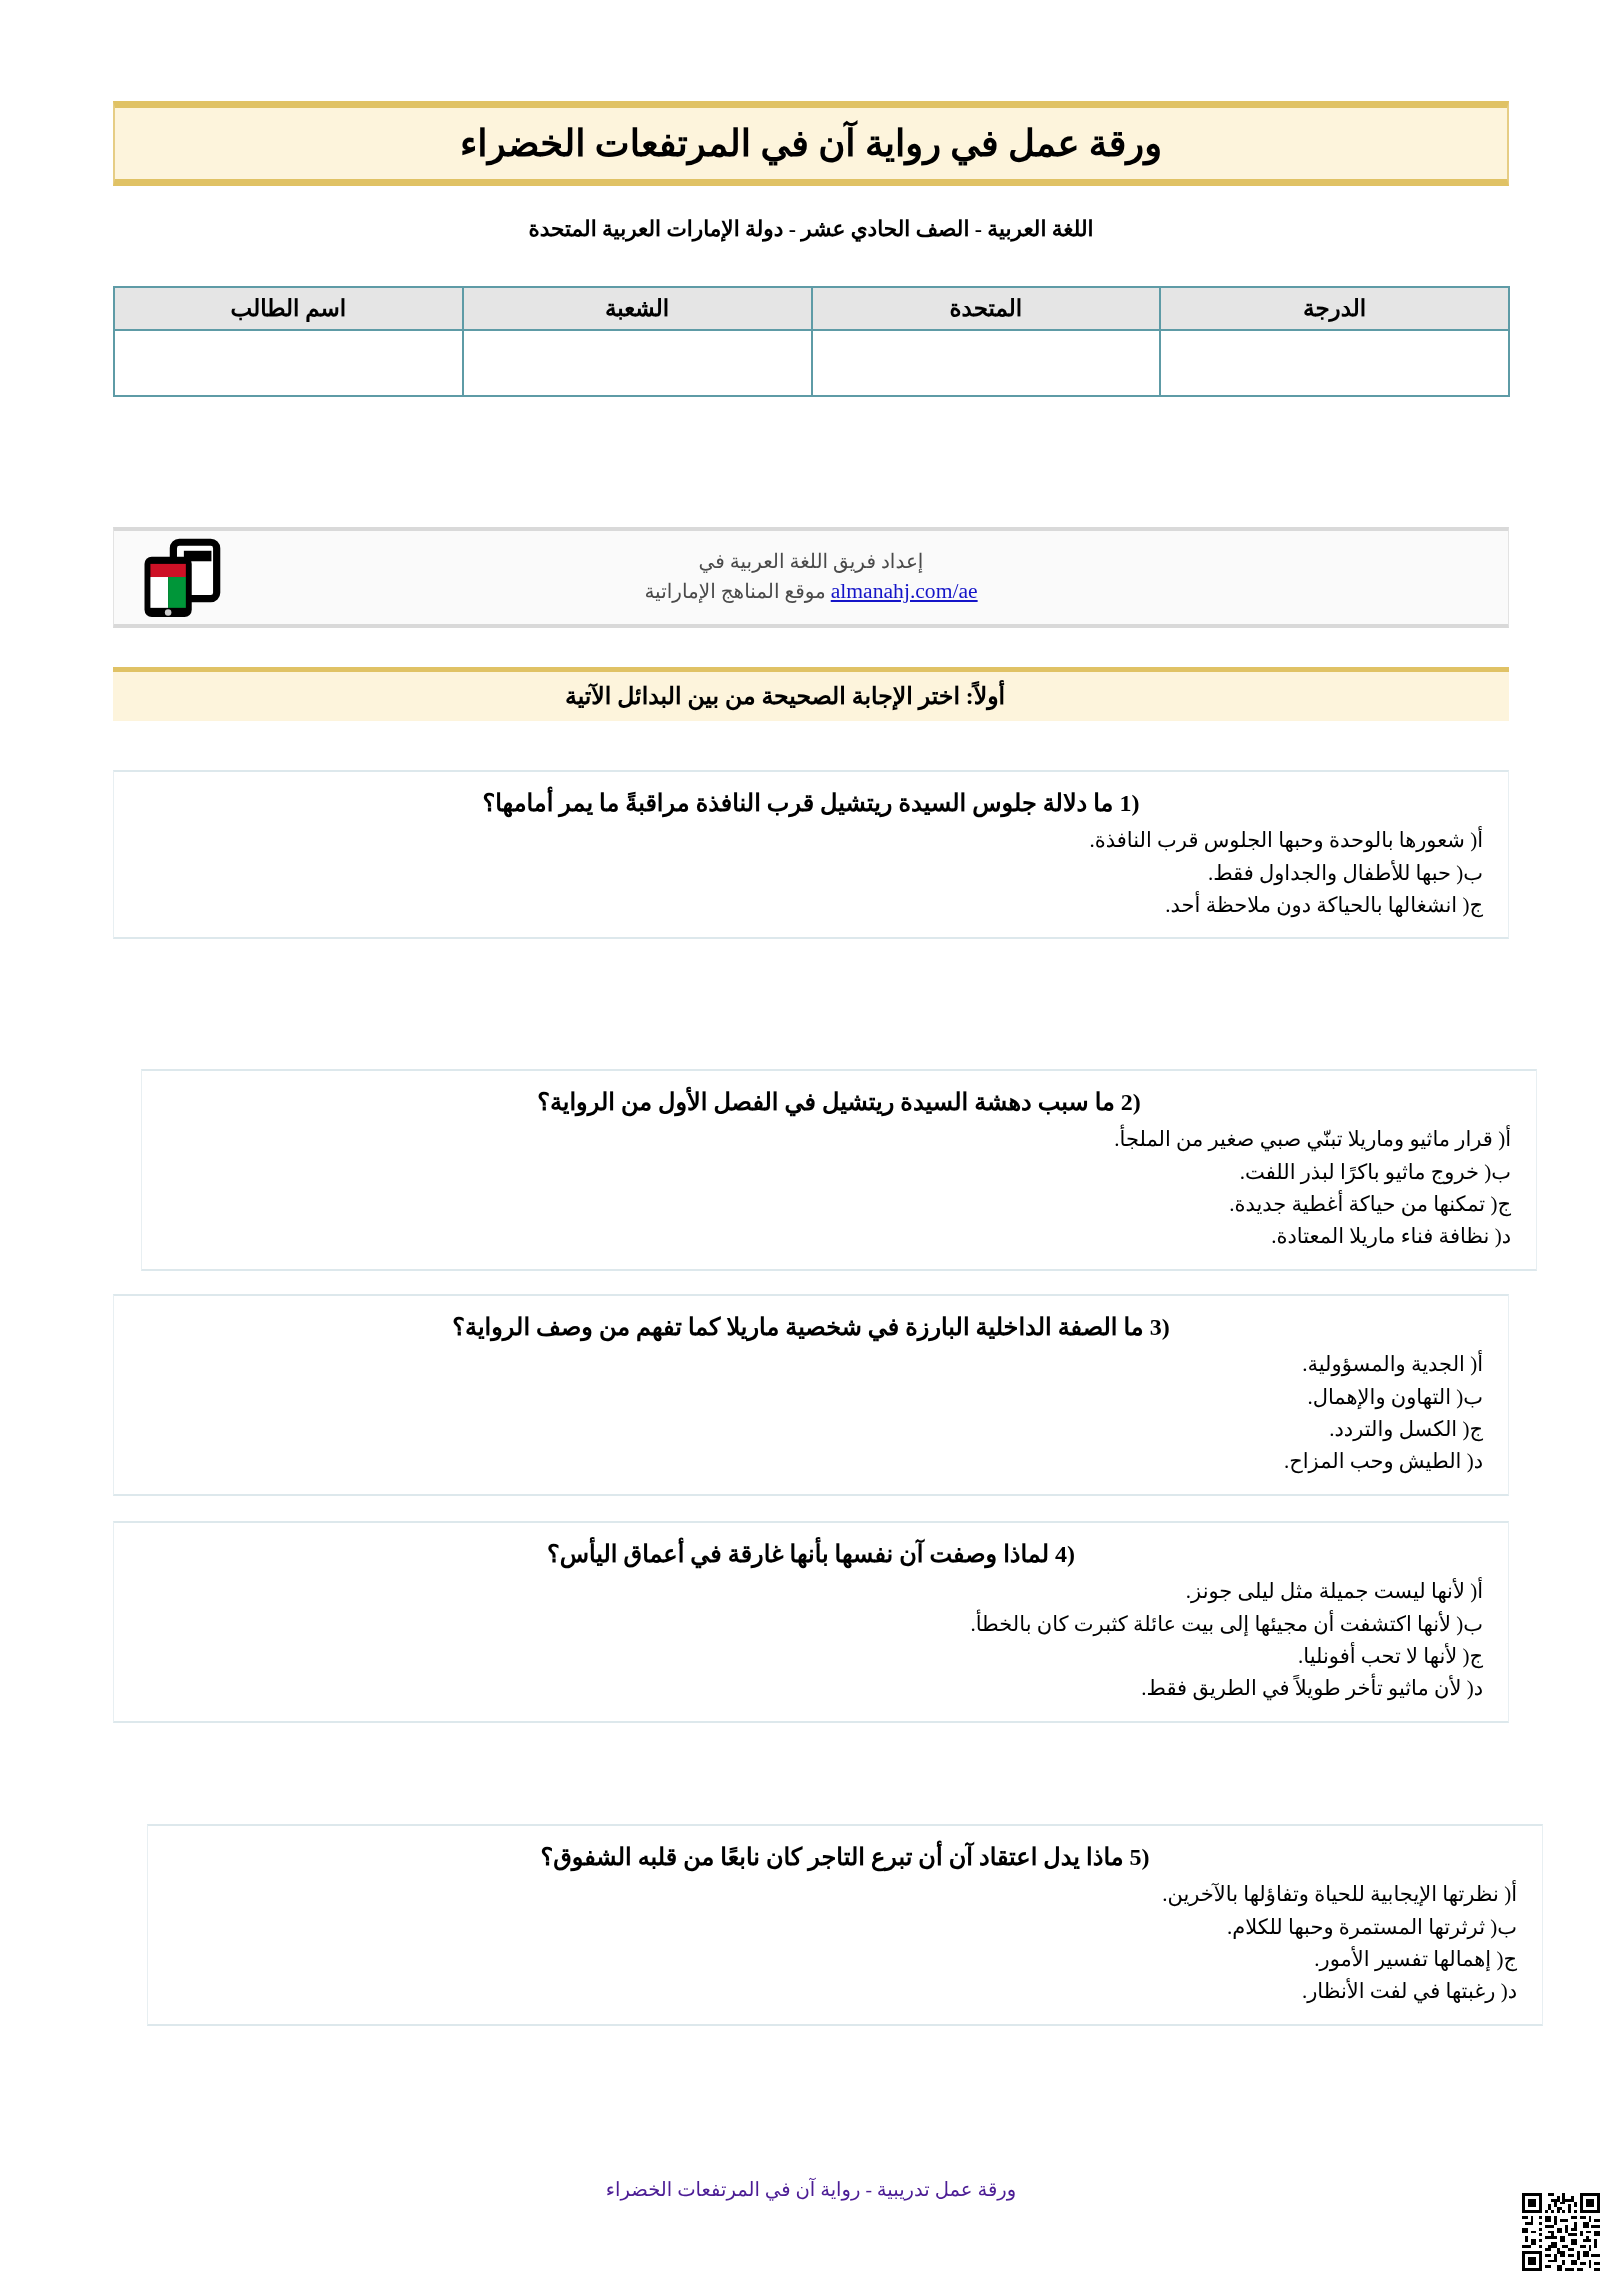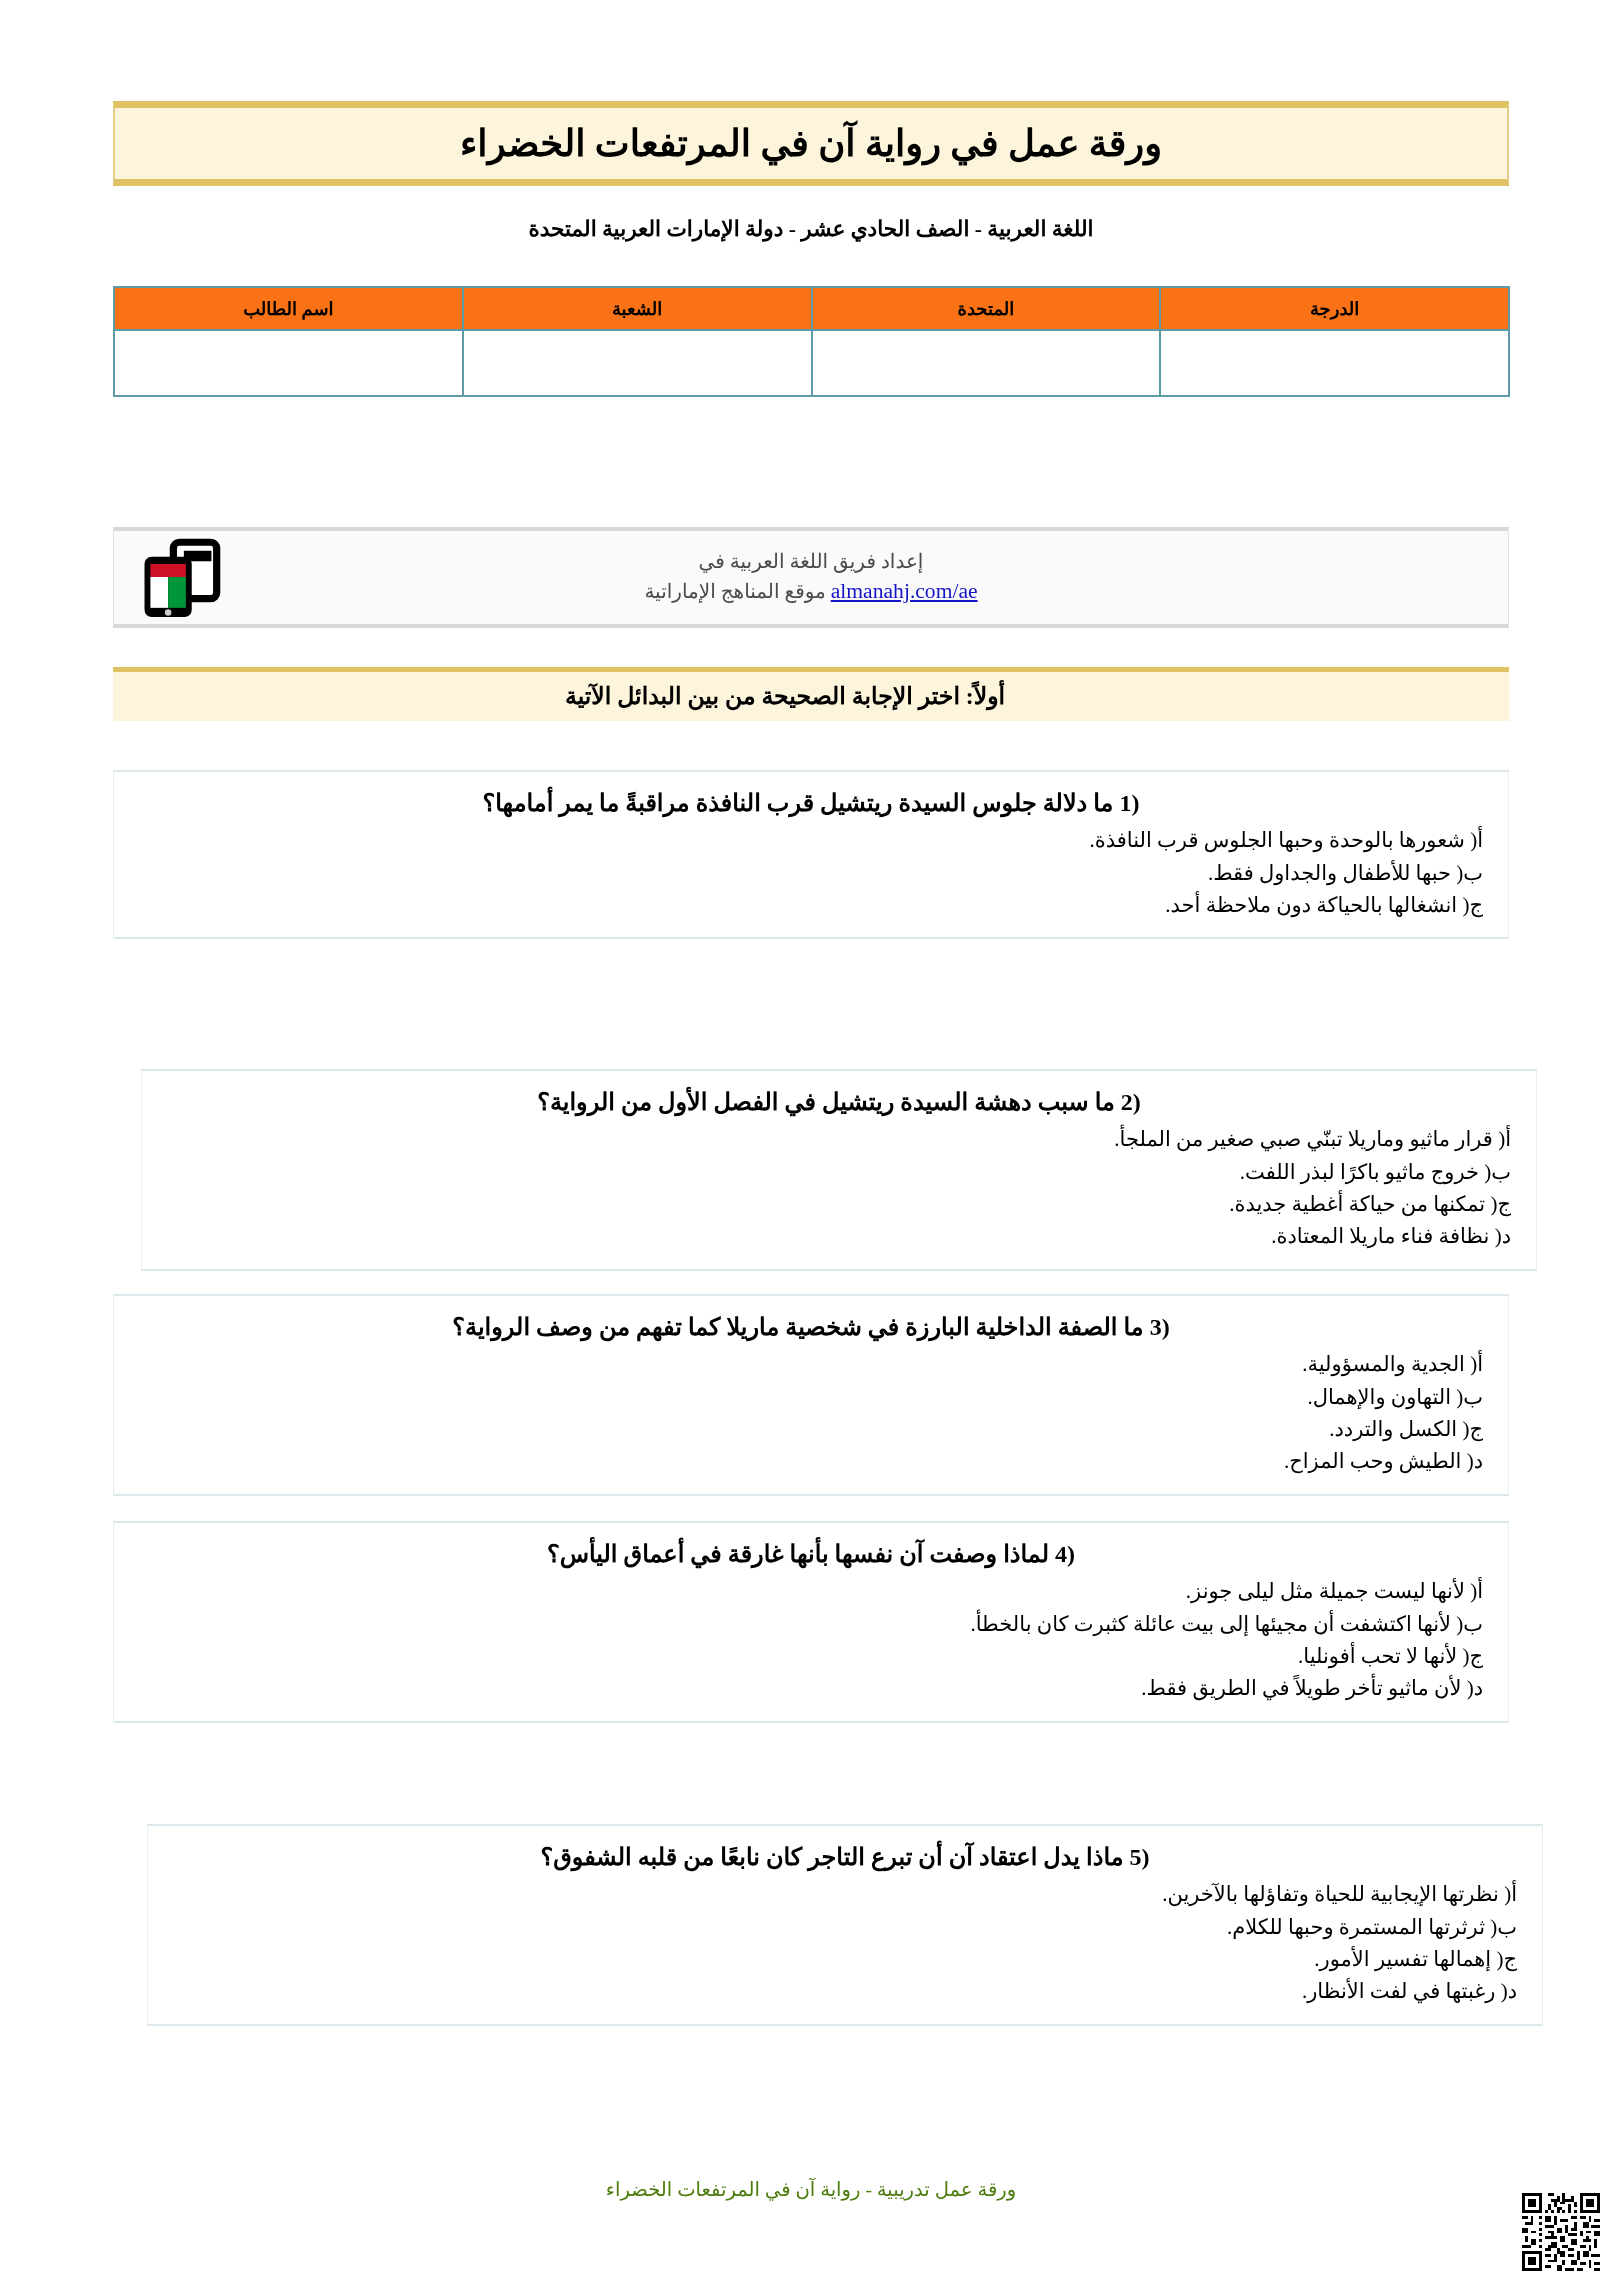--- a/index.html
+++ b/index.html
@@ -69,23 +69,23 @@
     border-collapse: collapse;
     table-layout: fixed;
   }
   .info-table th,
   .info-table td {
     border: 2px solid #5e9ba6;
     text-align: center;
     vertical-align: middle;
   }
   .info-table th {
-    background: #f97316;
+    background: #e5e5e5;
     height: 39px;
-    font-size: 18px;
+    font-size: 23px;
     font-weight: bold;
   }
   .info-table td {
     height: 62px;
     background: #ffffff;
   }
 
   
   .credit-box {
     position: absolute;
@@ -184,21 +184,21 @@
   }
 
   
   .footer-note {
     position: absolute;
     left: 0;
     top: 2178px;
     width: 1622px;
     text-align: center;
     font-size: 19.6px;
-    color: #4d7c0f;
+    color: #4c1d95;
   }
 
   .qr-code {
     position: absolute;
     left: 1519px;
     top: 2190px;
     width: 84px;
     height: 84px;
   }
 </style>

